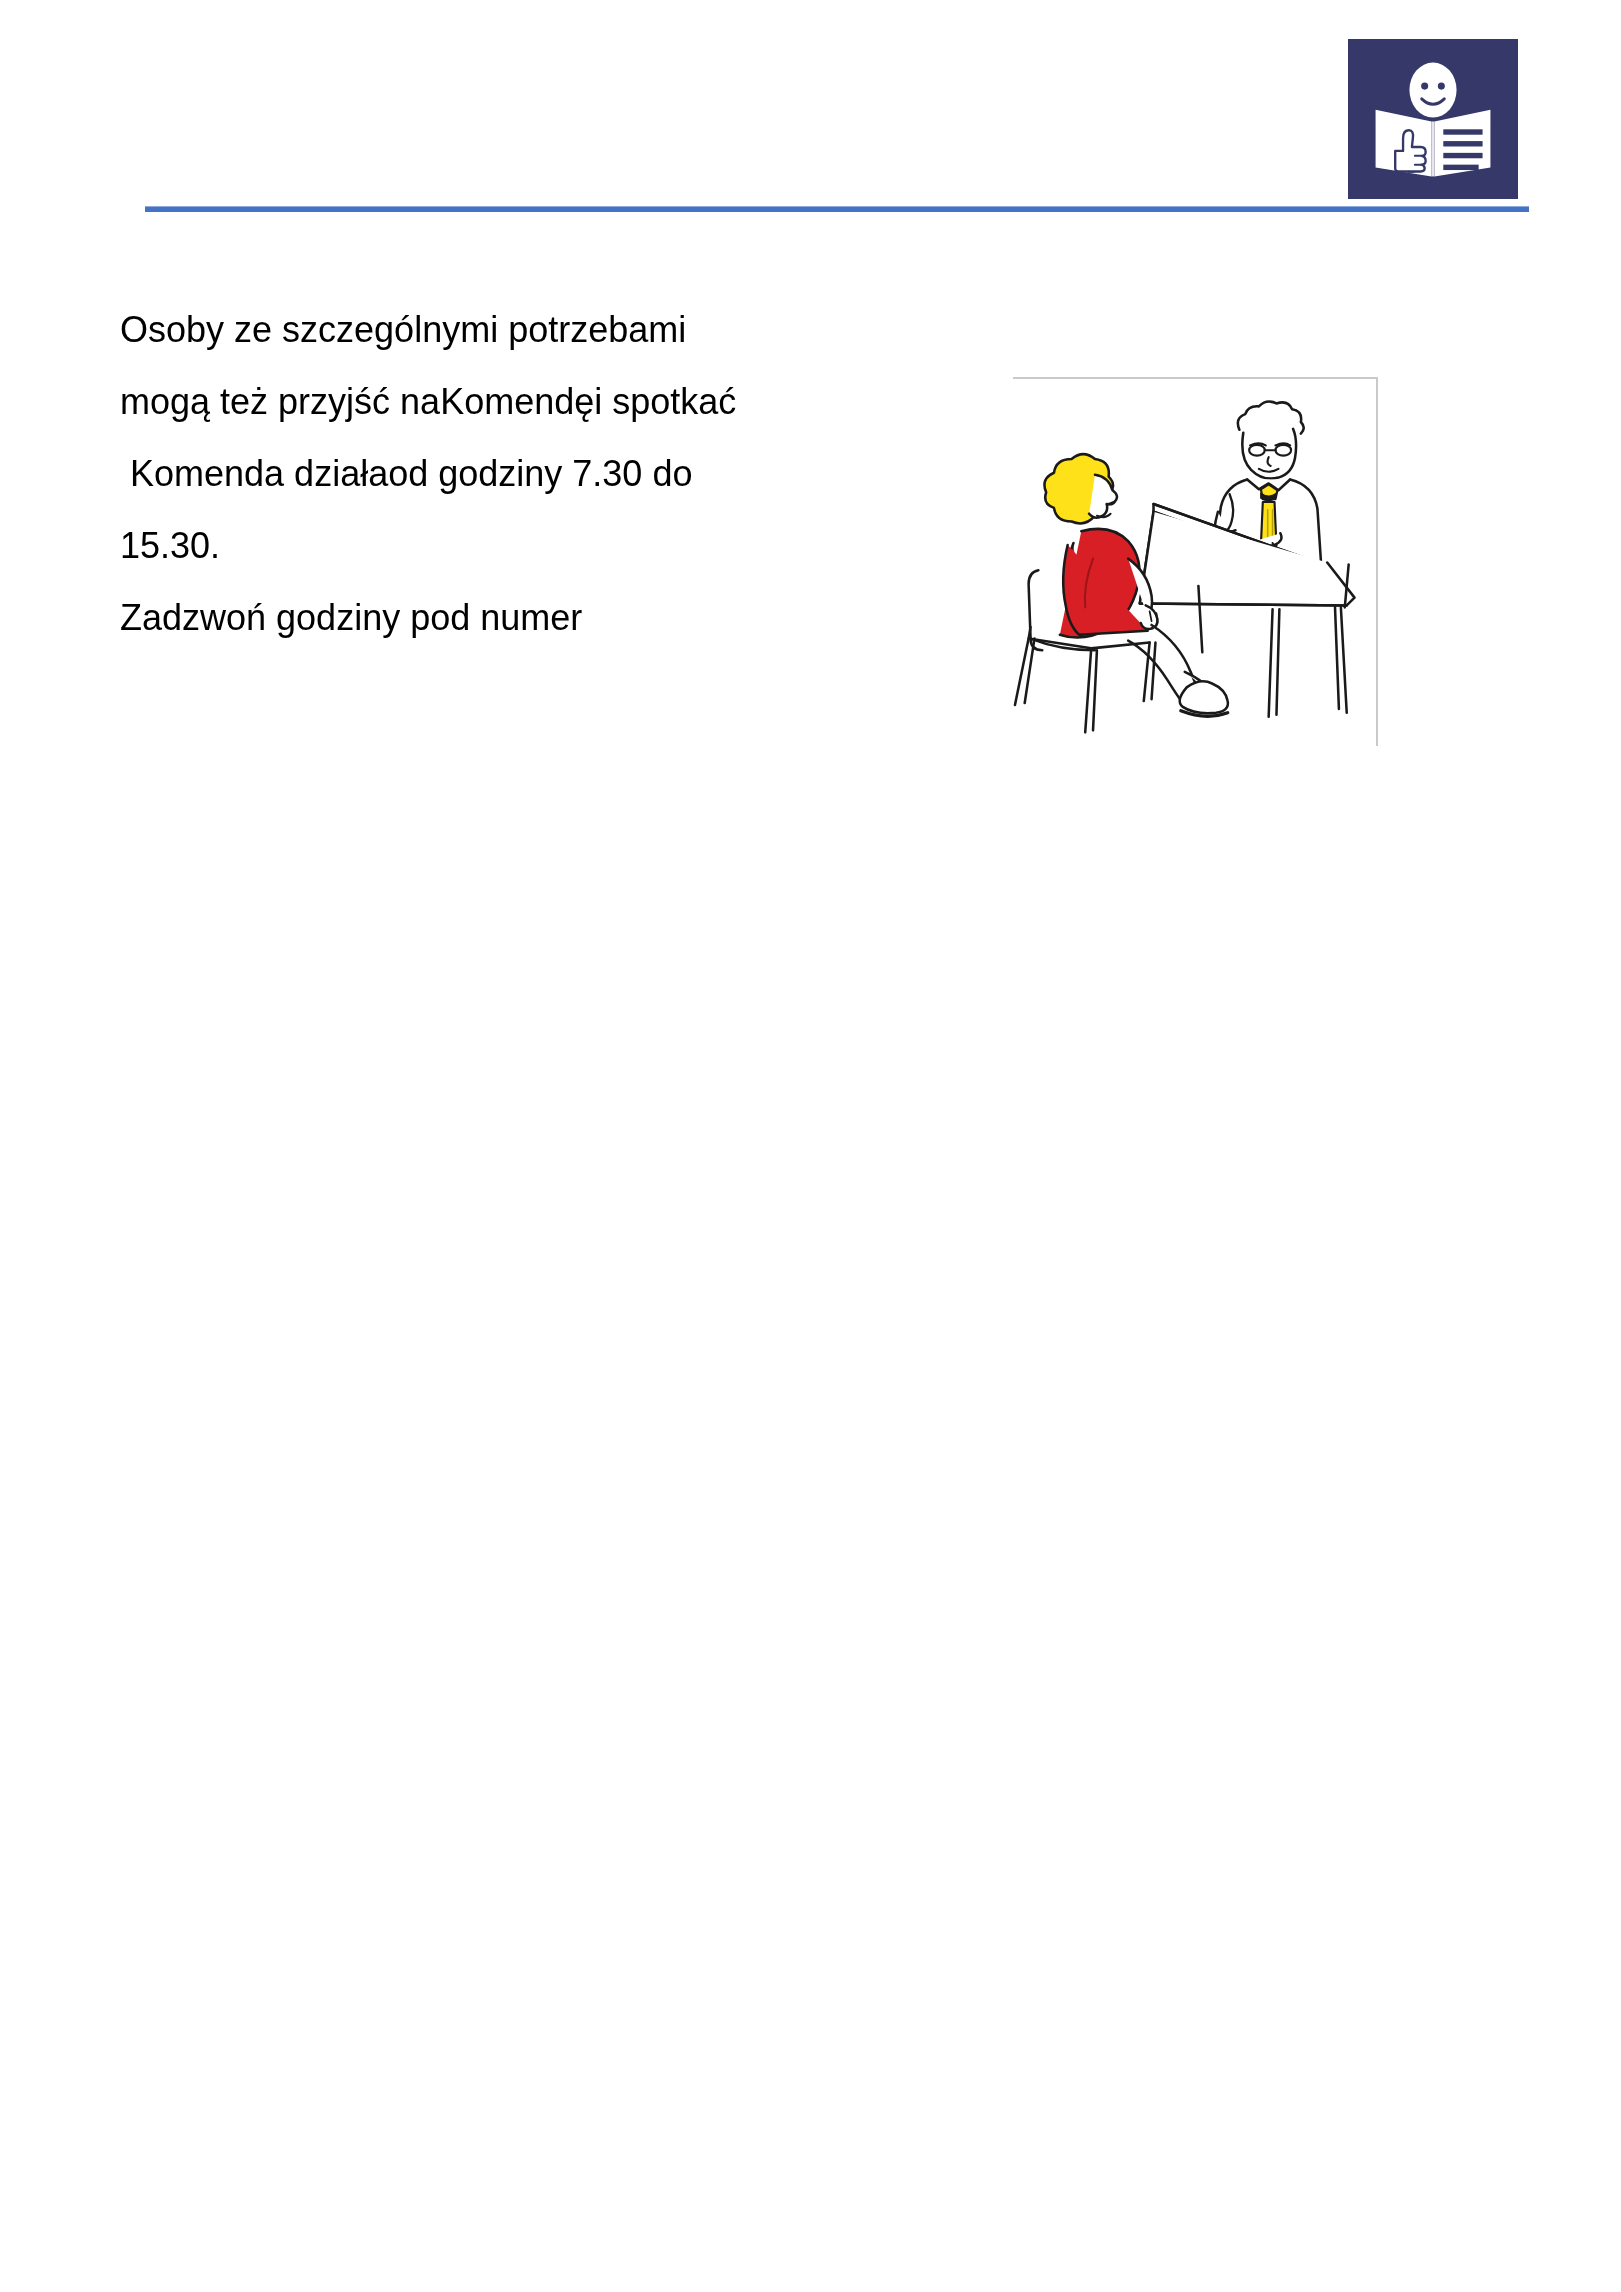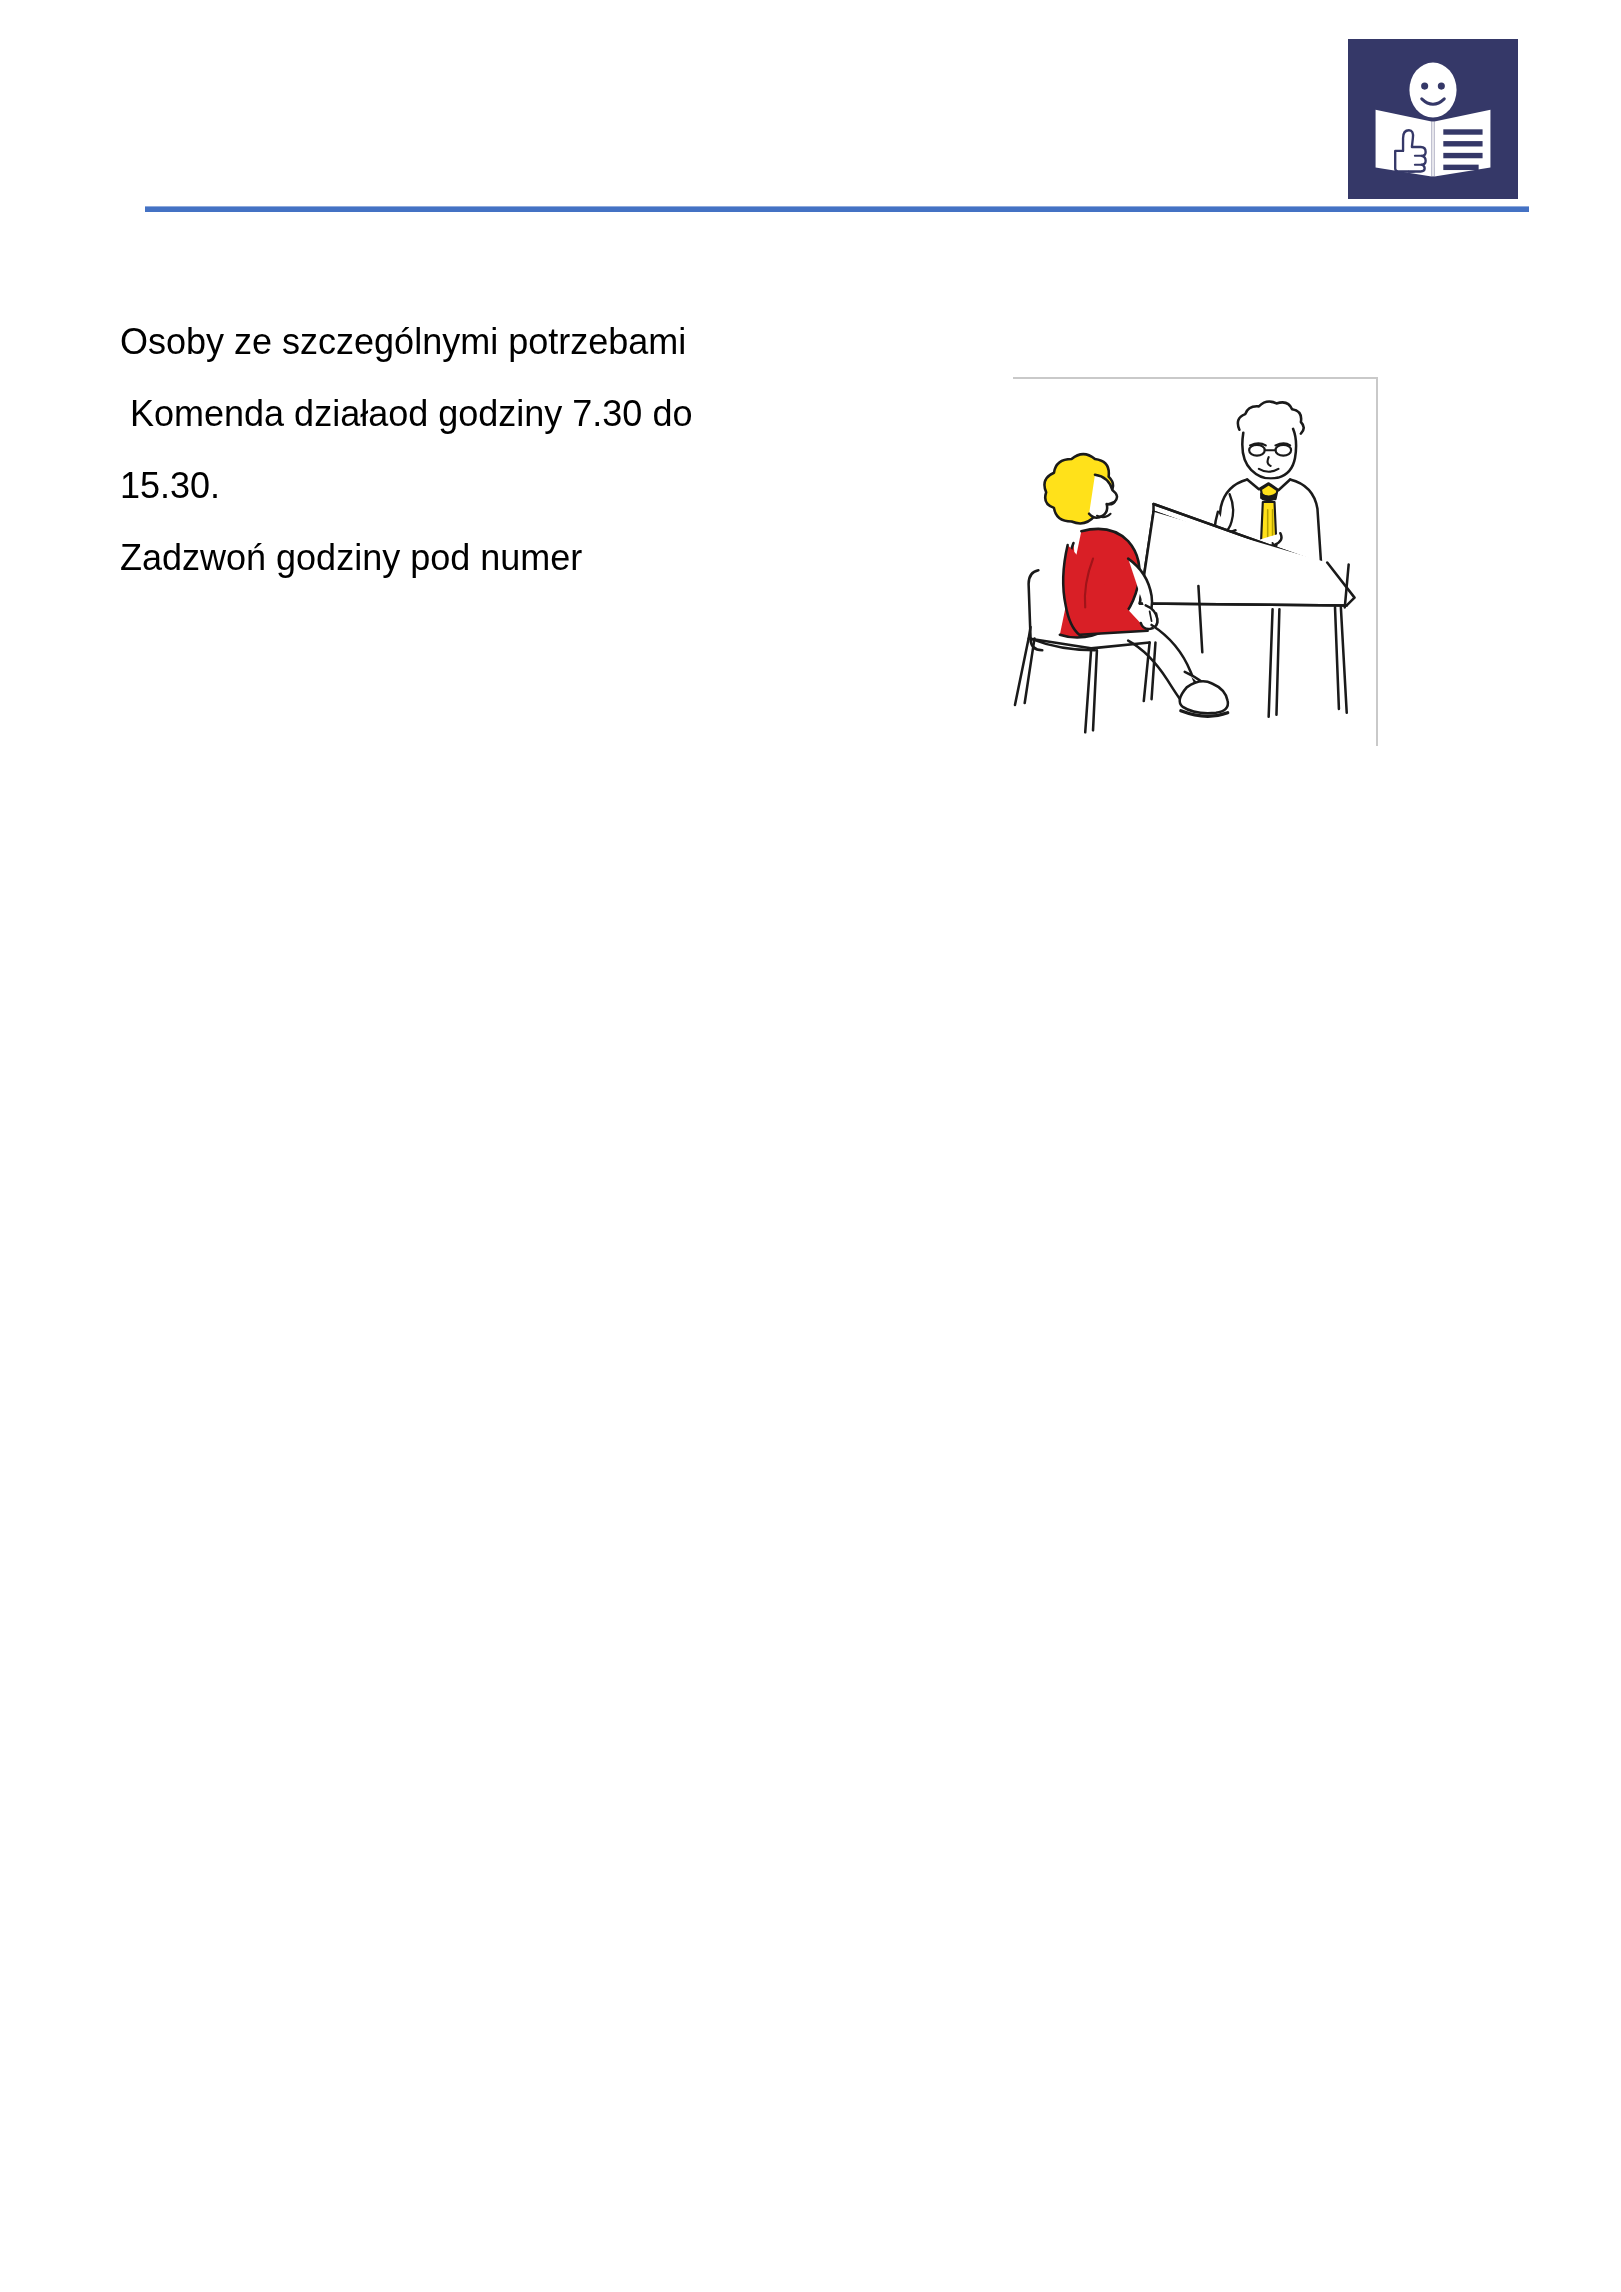--- a/index.html
+++ b/index.html
@@ -49,21 +49,21 @@
   #content {
     position: absolute;
     left: 0;
     top: 225px;
     width: 1621px;
   }
 
   #text-column {
     position: absolute;
     left: 120px;
-    top: 81px;
+    top: 69px;
     width: 774px;
   }
 
   .para-line {
     font-size: 36px;
     line-height: 72px;
     white-space: pre;
     letter-spacing: 0px;
   }
   .para-line b { font-weight: normal; }
@@ -113,20 +113,21 @@
     </svg>
   </div>
 
   <div id="header-rule"></div>
 </div>
 
 <div id="content">
 
   <div id="text-column">
     <div class="para-line"><span>Osoby ze szczególnymi potrzebami</span></div>
+    <div class="para-line"><span>mogą też przyjść naKomendęi spotkać</span></div>
     <div class="para-line"><span> Komenda działaod godziny </span><b>7.30 do</b></div>
     <div class="para-line"><b>15.30.</b></div>
     <div class="para-line"><span>Zadzwoń godziny pod numer</span></div>
   </div>
 
   <div id="illustration-frame">
     <svg viewBox="0 0 372 376" xmlns="http://www.w3.org/2000/svg">
       <rect x="0" y="0" width="372" height="376" fill="#ffffff"></rect>
       <g stroke="#1a1a1a" fill="none" stroke-width="2.6" stroke-linecap="round" stroke-linejoin="round">
 

